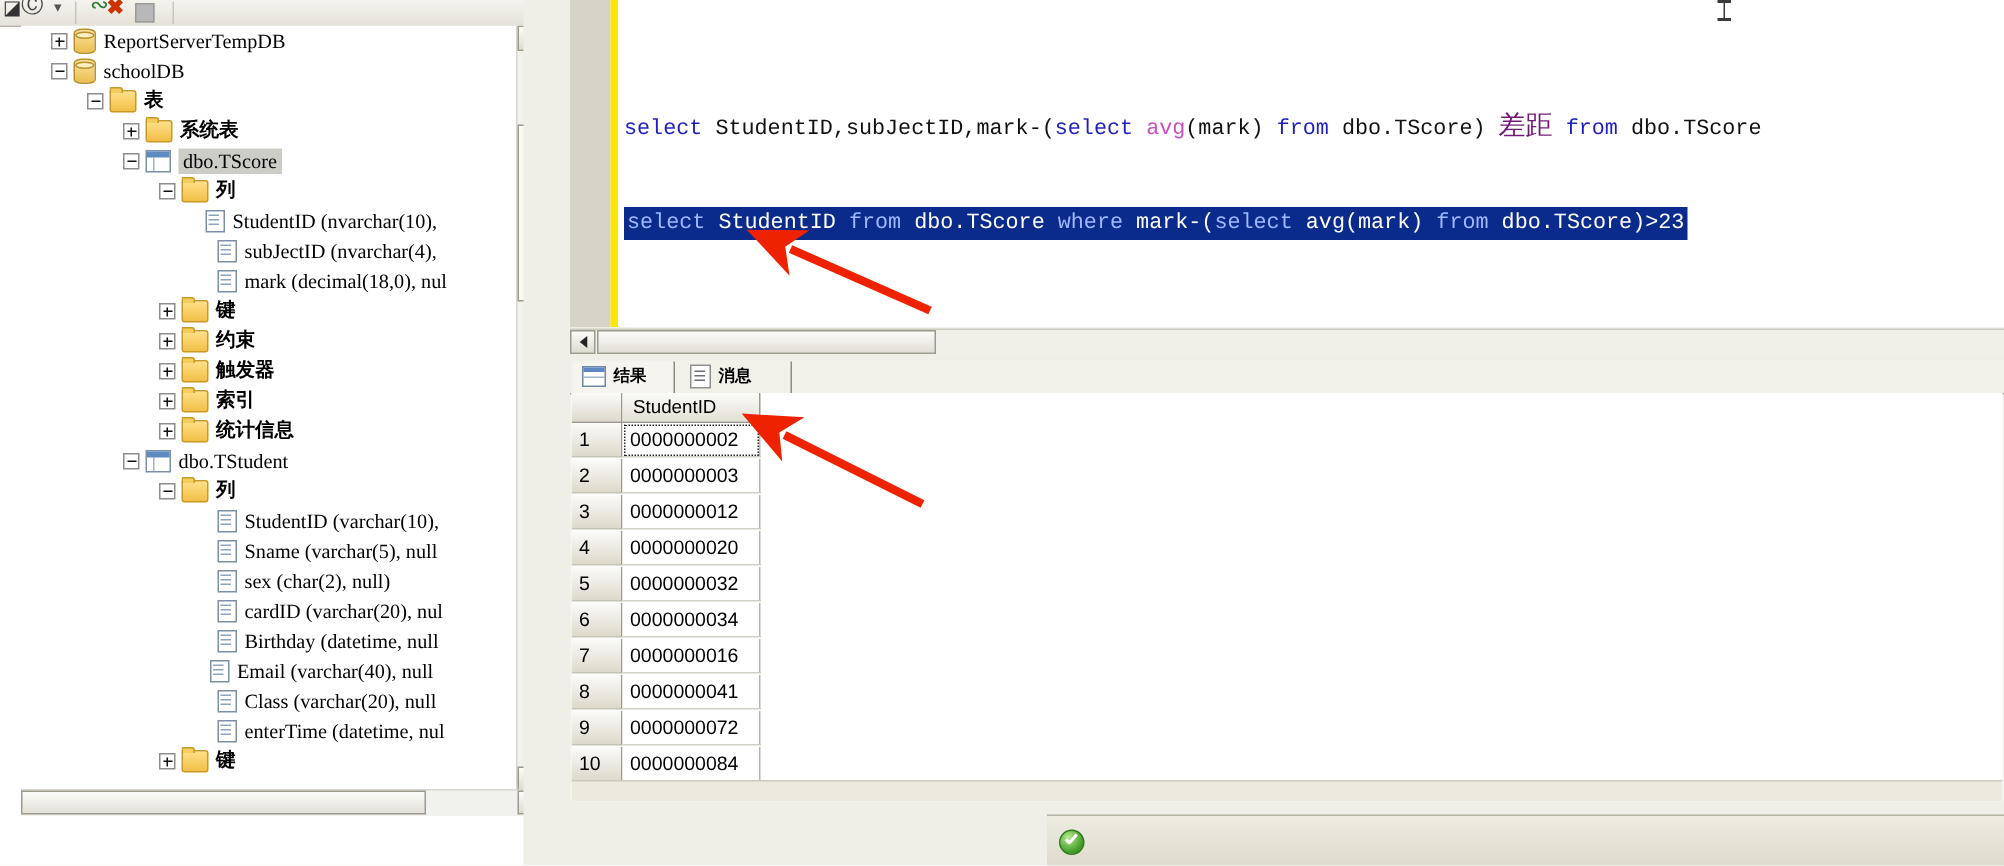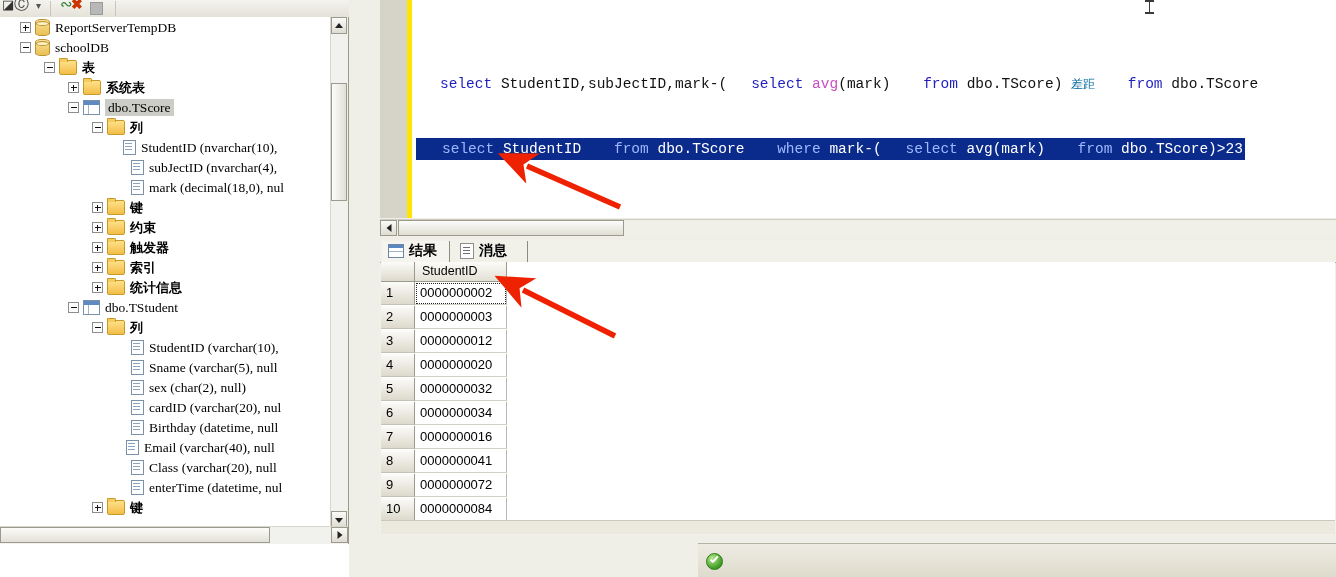--- a/index.html
+++ b/index.html
@@ -31,21 +31,21 @@
   .tb-grey-sq {
     position: absolute; top: 2px; width: 11px; height: 11px;
     background: #b8b8b8; border: 1px solid #9a9a9a;
   }
   .tb-vline {
     position:absolute; top:1px; width:1px;height:15px;background:#c9c6b8;
   }
 
   
   .tree-panel {
-    position: absolute; left: 0; top: 17px;
+    position: absolute; left: 14px; top: 17px;
     width: 348px; height: 527px;
     background: #ffffff;
     border-right: 1px solid #9a9a8c;
     overflow: hidden;
   }
   .tree-inner {
     position: absolute; left: 0; top: 0;
     width: 348px; height: 511px;
     overflow: hidden;
   }
@@ -198,24 +198,24 @@
     position: absolute; left: 27px; top: 0; width: 5px; height: 218px;
     background: #ffe500;
   }
   .code {
     position: absolute; left: 36px; top: 0;
     font-family: "Liberation Mono", monospace;
     font-size: 14.5px;
     white-space: pre;
     line-height: 20px;
   }
-  .code .kw  { color: #1f1fbf; margin-left: 24px; }
+  .code .kw  { color: #1f1fbf; }
   .code .fn  { color: #cc4fc0; }
   .code .pl  { color: #111111; }
-  .code .cjk { font-family: "DejaVu Sans", sans-serif; font-size: 12px; color:#0369a1; }
+  .code .cjk { font-family: "DejaVu Sans", sans-serif; font-size: 18px; color:#701a75; }
   .code-line1 { top: 74px; }
   .code-line2 {
     top: 138px;
     background: #0a2a8c;
     padding: 1px 2px;
   }
   .code-line2 .kw { color: #9fb8ff; }
   .code-line2 .fn { color: #ffffff; }
   .code-line2 .pl { color: #ffffff; }
 
@@ -253,22 +253,22 @@
     width: 956px; height: 295px;
     background: #f1f0e9;
   }
   .res-tabs {
     position: absolute; left: 0; top: 0; height: 22px; width: 956px;
     border-bottom: 1px solid #a9a79a;
   }
   .res-tab {
     position: absolute; top: 1px; height: 21px;
     line-height: 20px;
-    font-family: Liberation Mono, monospace;
-    font-size: 14px; font-weight: 600;
+    font-family: Liberation Serif, serif;
+    font-size: 11px; font-weight: 600;
     padding: 0 8px 0 6px;
     box-sizing: border-box;
     border-right: 1px solid #8e8c80;
     color: #000;
     white-space: nowrap;
   }
   .res-tab.active { background: #f5f4ee; }
   .res-tab .ti { display:inline-block; vertical-align:middle; margin-right:5px; position:relative; }
   .ti-grid {
     width:14px;height:12px;background:#fff;border:1px solid #6d86a4;

